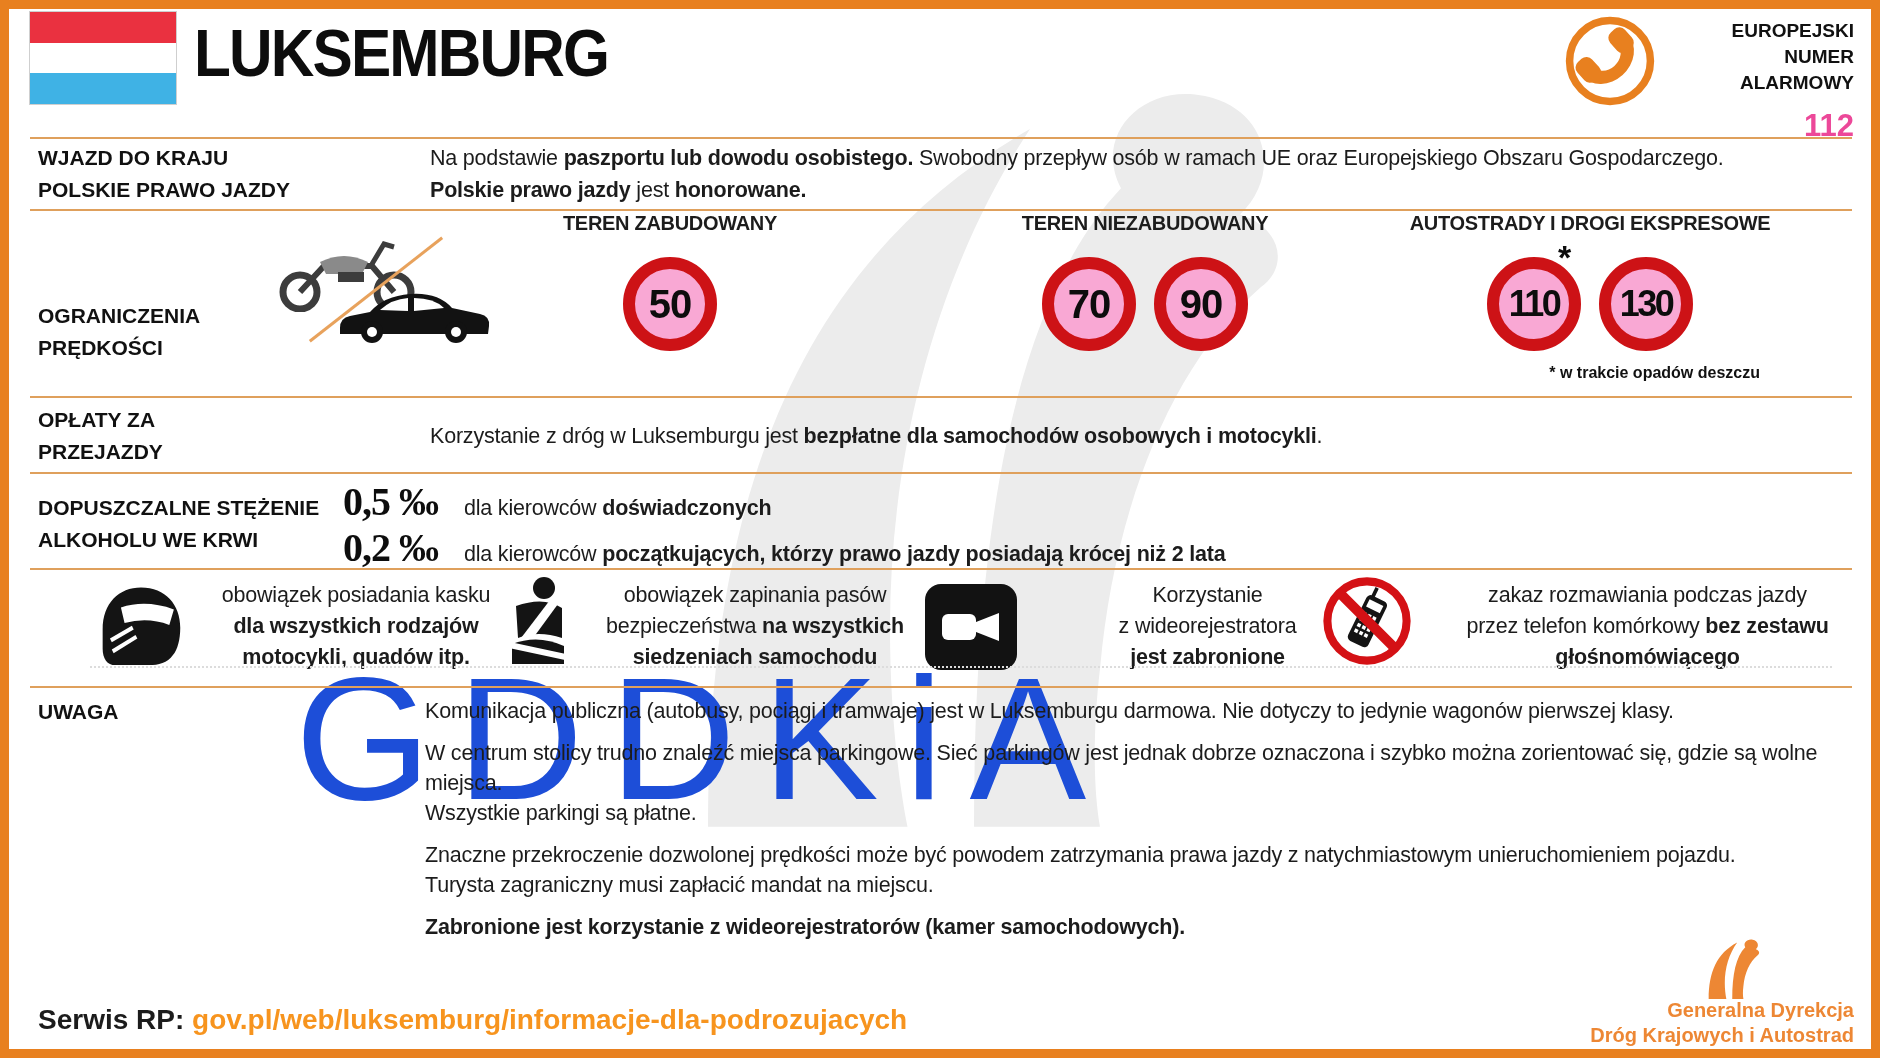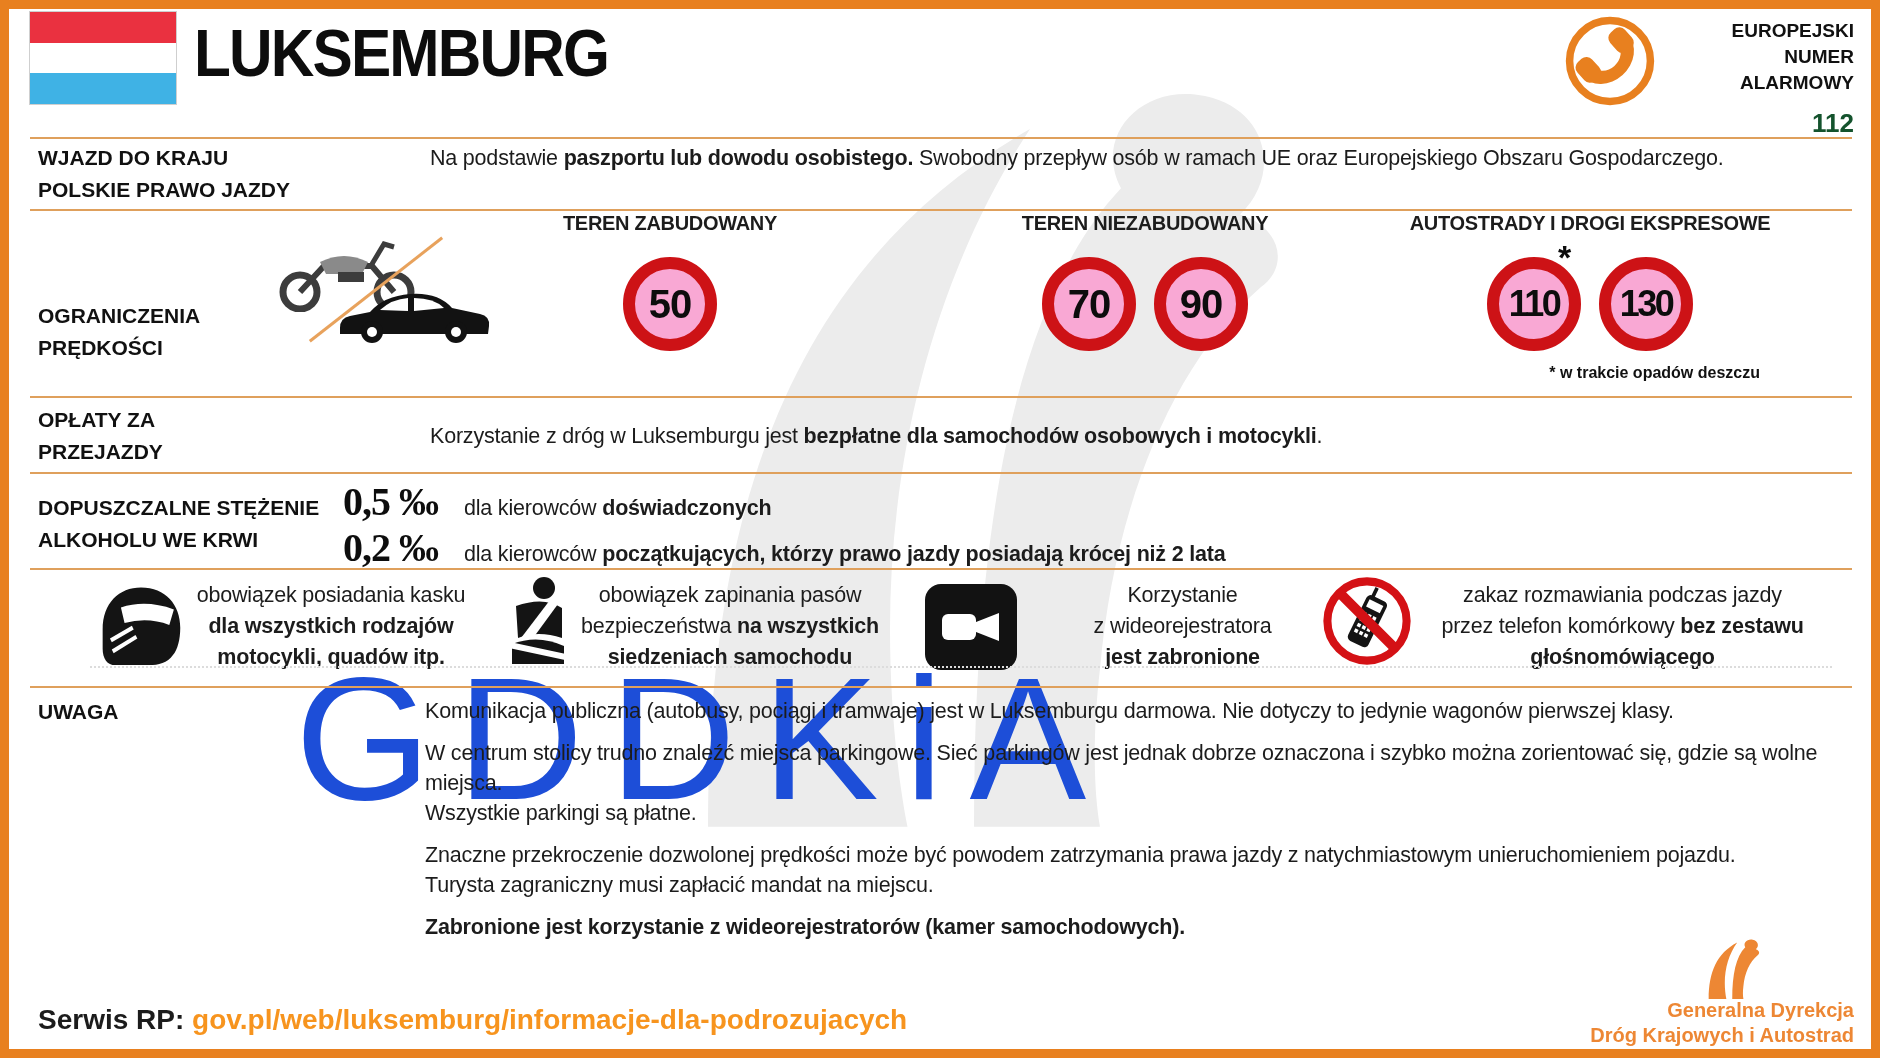--- a/index.html
+++ b/index.html
@@ -12,21 +12,21 @@
   .wm-text{font-weight:400;font-size:175px;letter-spacing:26px;color:#1d4ed8;}
 
   
   .flag{left:30px;top:12px;width:146px;height:92px;outline:1px solid #cfcfcf;}
   .flag div{height:33.33%;}
   .title{left:194px;top:14px;font-size:67px;font-weight:700;letter-spacing:-2px;color:#0d0d0d;
          transform:scaleX(.9);transform-origin:left top;white-space:nowrap;}
   .em-icon{left:1563px;top:14px;width:94px;height:94px;}
   .em-text{left:1658px;top:18px;width:196px;text-align:right;}
   .em-l{font-weight:700;font-size:19px;line-height:26px;color:#111;}
-  .em-n{font-weight:700;font-size:26px;color:#14532d;margin-top:12px;}
+  .em-n{font-weight:700;font-size:31px;color:#ec4899;margin-top:12px;}
 
   .hr{position:absolute;left:30px;width:1822px;border-top:2px solid #DFA05C;}
   .dots{position:absolute;left:90px;width:1742px;border-top:2px dotted #dcdcdc;}
 
   .label{font-weight:700;font-size:21px;line-height:32px;color:#111;}
   .bodyt{font-size:21.5px;line-height:32px;letter-spacing:-0.2px;}
   .seg-b{font-weight:700;}
   .bold{font-weight:700;}
 
   
@@ -36,21 +36,21 @@
   .sign{width:94px;height:94px;border-radius:50%;background:#f9a8d4;border:12px solid #CD1216;
         box-sizing:border-box;display:flex;align-items:center;justify-content:center;}
   .sign-num{font-weight:700;font-size:40px;color:#0d0d0d;letter-spacing:-1px;}
   .sign-num.narrow{font-size:36px;letter-spacing:-2.5px;}
   .asterisk{position:absolute;font-weight:700;font-size:34px;color:#0d0d0d;}
   .footnote{font-weight:700;font-size:16px;color:#111;text-align:right;}
 
   .alc-row{position:absolute;display:flex;align-items:baseline;gap:26px;white-space:nowrap;}
   .alc-val{font-weight:700;font-size:40px;letter-spacing:-1px;color:#0d0d0d;font-family:Liberation Serif, serif;}
 
-  .rule-text{position:absolute;text-align:center;font-size:21.5px;line-height:31px;letter-spacing:-0.2px;}
+  .rule-text{position:absolute;text-align:center;font-size:21.5px;line-height:31px;letter-spacing:-0.2px;margin-left:25px;}
 
   .uw-p{margin:0 0 12px 0;}
   .uw-line{font-size:21.5px;line-height:30px;letter-spacing:-0.2px;}
 
   .footer-line{left:38px;top:1004px;font-size:28px;font-weight:700;white-space:nowrap;}
   .link{color:#F7941E;}
   .gd-text{left:1500px;top:998px;width:354px;text-align:right;font-weight:700;font-size:20px;
            line-height:25px;color:#ED8734;}
 </style>
 </head>
@@ -88,20 +88,21 @@
       <div class="em-l">EUROPEJSKI NUMER</div>
       <div class="em-l">ALARMOWY</div>
       <div class="em-n">112</div>
     </div>
 
     <div class="hr" style="top:137px"></div>
 
     <div class="abs label" style="left:38px;top:142px">WJAZD DO KRAJU</div>
     <div class="abs label" style="left:38px;top:174px">POLSKIE PRAWO JAZDY</div>
     <div class="abs bodyt" style="left:430px;top:142px"><span>Na podstawie </span><span class="seg-b">paszportu lub dowodu osobistego.</span><span> Swobodny przepływ osób w ramach UE oraz Europejskiego Obszaru Gospodarczego.</span></div>
+    <div class="abs bodyt" style="left:430px;top:174px"><span class="seg-b">Polskie prawo jazdy</span><span> jest </span><span class="seg-b">honorowane.</span></div>
 
     <div class="hr" style="top:209px"></div>
 
     <div class="abs label" style="left:38px;top:300px">OGRANICZENIA</div>
     <div class="abs label" style="left:38px;top:332px">PRĘDKOŚCI</div>
 
     <svg class="abs" style="left:268px;top:230px;width:160px;height:82px" viewBox="0 0 160 82">
       <circle cx="32" cy="62" r="17" fill="none" stroke="#3c3c3c" stroke-width="7"></circle>
       <circle cx="126" cy="62" r="17" fill="none" stroke="#3c3c3c" stroke-width="7"></circle>
       <path d="M32 62 L56 36 L104 36 L126 62" fill="none" stroke="#3c3c3c" stroke-width="6"></path>

